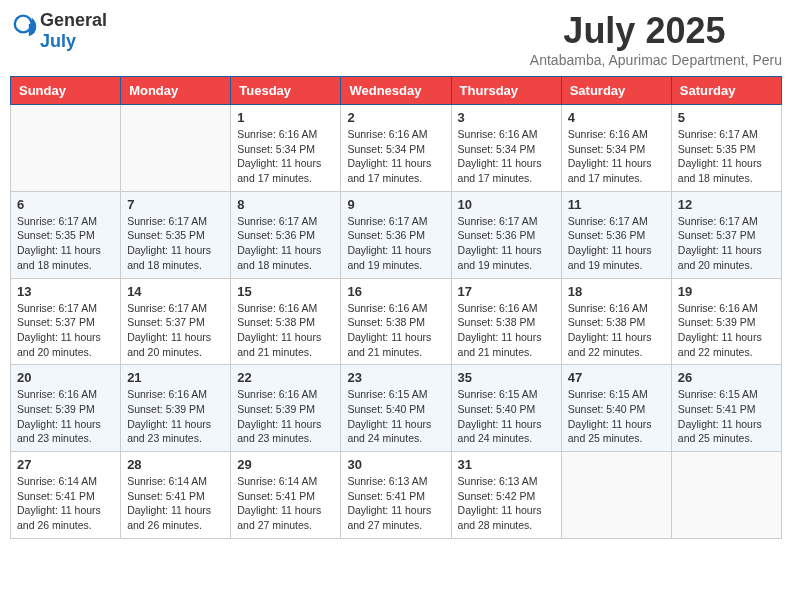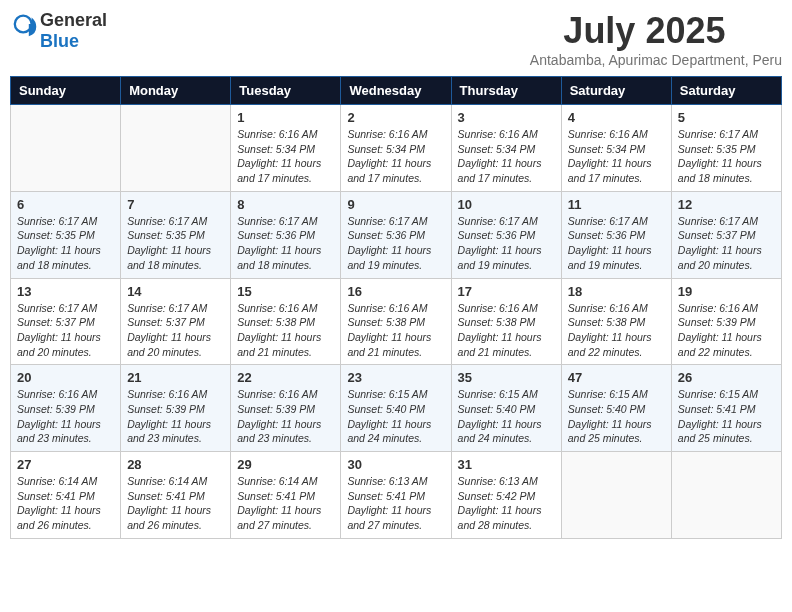--- a/index.html
+++ b/index.html
@@ -47,21 +47,21 @@
       font-size: 14px;
       color: #737373;
       margin-left: 23px;
     }
     .calendar {
       width: 100%;
       border-collapse: collapse;
       border: 1px solid #ccc;
     }
     .calendar th {
-      background-color: #0f172a;
+      background-color: #ef4444;
       color: #fff;
       text-align: left;
       padding: 6px 8px;
       font-size: 13px;
       border: 1px solid #1e5a9a;
     }
     .calendar td {
       border: 1px solid #ccc;
       vertical-align: top;
       padding: 5px 6px;
@@ -78,38 +78,37 @@
       font-size: 13px;
       font-weight: bold;
       color: #333;
       display: block;
       margin-bottom: 2px;
     }
     .cell-text {
       font-size: 10.5px;
       color: #333;
       line-height: 1.4;
-      font-style: italic;
     }
     .row-alt td {
       background: #f2f7fc;
     }
   </style>
 </head>
 <body>
 
 <div class="header">
   <div class="logo">
     <svg class="logo-icon" viewBox="0 0 30 30" xmlns="http://www.w3.org/2000/svg">
       <circle cx="12" cy="15" r="9" fill="none" stroke="#1a73c1" stroke-width="2.5"></circle>
       <path d="M12 15 L21 15 L21 8 Q26 12 26 18 Q26 26 18 28 L18 15 Z" fill="#1a73c1"></path>
     </svg>
     <div>
       <span class="logo-text-general">General</span><br>
-      <span class="logo-text-blue">Blue</span>
+      <span class="logo-text-blue">July</span>
     </div>
   </div>
   <div class="title-area">
     <div class="month-title">July 2025</div>
     <div class="location-title">Antabamba, Apurimac Department, Peru</div>
   </div>
 </div>
 
 <table class="calendar">
   <thead>

